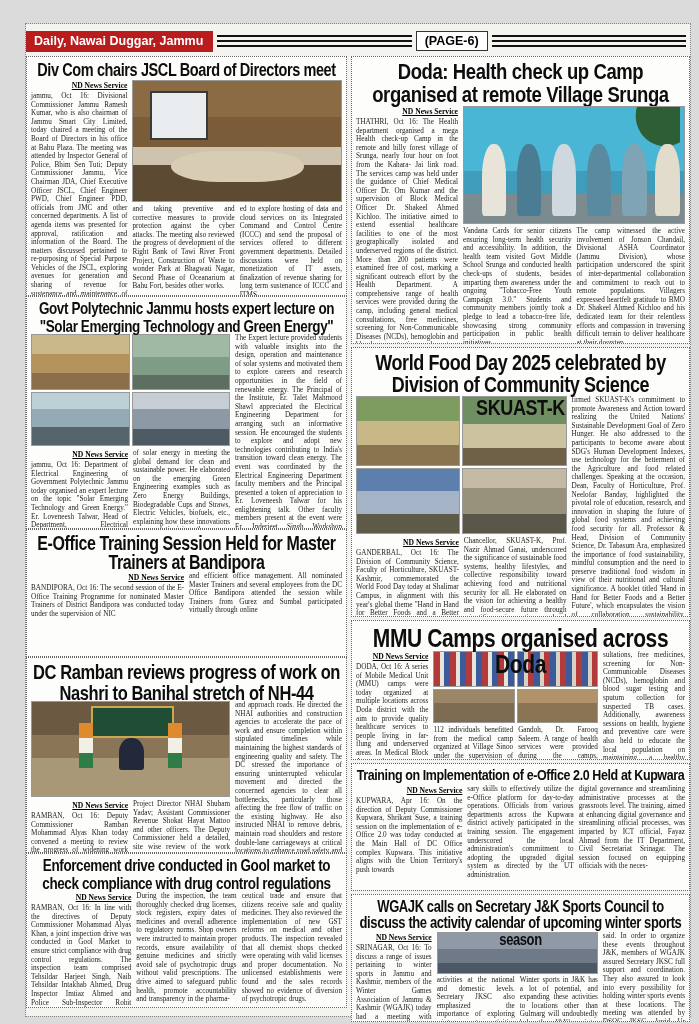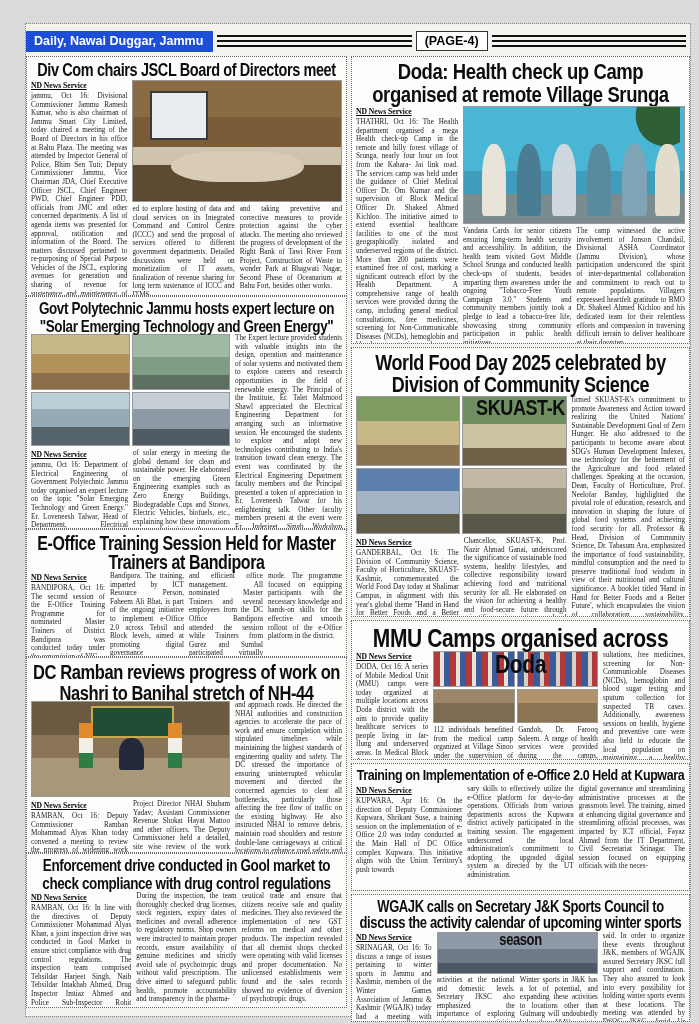--- a/index.html
+++ b/index.html
@@ -1,31 +1,31 @@
 <!DOCTYPE html>
 <html><head>
 <meta charset="utf-8">
 <style>
   html,body{margin:0;padding:0;}
   body{background:#cfcfcf;font-family:"Liberation Serif",serif;}
   .page{position:relative;width:699px;height:1024px;background:#dbdbdb;overflow:hidden;}
   .sheet{position:absolute;left:26px;top:24px;width:664px;height:992px;background:#f4f3f0;outline:1px dotted #888;}
   
   .hdr{position:absolute;left:0;top:4px;width:664px;height:26px;display:flex;align-items:center;}
-  .hdr .masthead{background:#1d4ed8;color:#fff;font-family:"Liberation Sans",sans-serif;font-weight:700;font-size:12.5px;padding:3px 10px 4px 8px;white-space:nowrap;}
+  .hdr .masthead{background:#b91c1c;color:#fff;font-family:"Liberation Sans",sans-serif;font-weight:700;font-size:12.5px;padding:3px 10px 4px 8px;white-space:nowrap;}
   .hdr .rule{flex:1;height:12px;background:repeating-linear-gradient(#111 0 2px,#f4f3f0 2px 5px);margin:0 4px;}
   .hdr .pagebox{background:#fff;border:1px solid #333;font-family:"Liberation Sans",sans-serif;font-weight:700;font-size:12.5px;padding:2px 8px;white-space:nowrap;}
   .hdr .datebox{background:#fff;border:1px solid #333;font-family:"Liberation Sans",sans-serif;font-weight:700;font-size:12px;padding:2px 8px;white-space:nowrap;}
   
   .colwrap{position:absolute;left:0;top:32px;width:664px;display:flex;gap:4px;}
   .lcol{width:321px;display:flex;flex-direction:column;gap:0;}
   .rcol{width:339px;display:flex;flex-direction:column;gap:3px;}
   .art{background:#fdfdfb;border:1px dotted #666;padding:2px 4px;overflow:hidden;box-sizing:border-box;position:relative;}
   .hl{font-family:"Liberation Sans",sans-serif;font-weight:800;color:#0d0d0d;text-align:center;line-height:1.02;letter-spacing:-0.4px;transform:scaleY(1.22);transform-origin:center top;margin:2px 0 3px 0;}
-  .byline{font-weight:700;text-decoration:underline;text-align:left;font-size:7.6px;margin:1px 0 2px 0;}
+  .byline{font-weight:700;text-decoration:underline;text-align:right;font-size:7.6px;margin:1px 0 2px 0;}
   .row{display:flex;gap:5px;}
   .p{font-size:7.2px;line-height:8.6px;text-align:justify;color:#1c1c1c;margin:0;word-spacing:0.2px;}
   .col{flex:1;min-width:0;}
   .photo{border:1px solid #999;box-sizing:border-box;}
   .pgrid{display:grid;grid-template-columns:1fr 1fr;gap:2px;}
   
   .ph-jscl{background:linear-gradient(180deg,#8a6b44 0 30%,#7a5c38 30% 55%,#cfc3ae 55% 70%,#5d4a33 70% 100%);position:relative;}
   .ph-jscl .screen{position:absolute;left:8%;top:8%;width:26%;height:38%;background:#e9edf0;border:2px solid #3a3a3a;}
   .ph-jscl .table{position:absolute;left:18%;top:58%;width:64%;height:26%;background:#d8cdb4;border-radius:40%/55%;}
   .ph-doda{background:linear-gradient(180deg,#49b6d6 0 55%,#3f9cba 55% 75%,#7c8b90 75% 100%);position:relative;}
@@ -51,43 +51,43 @@
 </style>
 </head>
 <body>
 
 <div class="page">
   <div class="sheet">
 
     <div class="hdr">
       <div class="masthead">Daily, Nawai Duggar, Jammu</div>
       <div class="rule"></div>
-      <div class="pagebox">(PAGE-4)</div>
+      <div class="pagebox">(PAGE-6)</div>
       <div class="rule"></div>
     </div>
 
     <div class="colwrap">
 
       <div class="lcol">
 
         <div class="art" style="height:240px">
           <div class="hl" style="font-size:14.5px;height:16px">Div Com chairs JSCL Board of Directors meet</div>
           <div class="row">
             <div class="col" style="flex:0 0 31%">
               <div class="byline">ND News Service</div>
               <p class="p">jammu, Oct 16: Divisional Commissioner Jammu Ramesh Kumar, who is also chairman of Jammu Smart City Limited, today chaired a meeting of the Board of Directors in his office at Bahu Plaza. The meeting was attended by Inspector General of Police, Bhim Sen Tuti; Deputy Commissioner Jammu, Vice Chairman JDA, Chief Executive Officer JSCL, Chief Engineer PWD, Chief Engineer PDD, officials from JMC and other concerned departments. A list of agenda items was presented for approval, ratification and information of the Board. The matters discussed pertained to re-purposing of Special Purpose Vehicles of the JSCL, exploring avenues for generation and sharing of revenue for sustenance and maintenance of different projects completed under the smart city mission. The Divisional Commissioner directed the CEO Smart City limit-</p>
             </div>
             <div class="col">
               <div class="photo ph-jscl" style="width:100%;height:122px">
                 <div class="screen"></div>
                 <div class="table"></div>
               </div>
               <div class="row" style="margin-top:3px">
+                <p class="p col">and taking preventive and corrective measures to provide protection against the cyber attacks. The meeting also reviewed the progress of development of the Right Bank of Tawi River Front Project, Construction of Waste to wonder Park at Bhagwati Nagar, Second Phase of Oceanarium at Bahu Fort, besides other works.</p>
                 <p class="p col">ed to explore hosting of data and cloud services on its Integrated Command and Control Centre (ICCC) and send the proposal of services offered to different government departments. Detailed discussions were held on monetization of IT assets, finalization of revenue sharing for long term sustenance of ICCC and ITMS</p>
-                <p class="p col">and taking preventive and corrective measures to provide protection against the cyber attacks. The meeting also reviewed the progress of development of the Right Bank of Tawi River Front Project, Construction of Waste to wonder Park at Bhagwati Nagar, Second Phase of Oceanarium at Bahu Fort, besides other works.</p>
               </div>
             </div>
           </div>
         </div>
 
         <div class="art" style="height:233px">
           <div class="hl" style="font-size:13.5px;height:30px">Govt Polytechnic Jammu hosts expert lecture on "Solar Emerging Technology and Green Energy"</div>
           <div class="row">
             <div class="col" style="flex:0 0 64%">
               <div class="pgrid">
@@ -108,23 +108,21 @@
           </div>
         </div>
 
         <div class="art" style="height:128px">
           <div class="hl" style="font-size:16px;height:35px">E-Office Training Session Held for Master Trainers at Bandipora</div>
           <div class="row">
             <div class="col">
               <div class="byline">ND News Service</div>
               <p class="p">BANDIPORA, Oct 16: The second session of the E-Office Training Programme for nominated Master Trainers of District Bandipora was conducted today under the supervision of NIC</p>
             </div>
-            <p class="p col">Bandipora. The training, imparted by ICT Resource Person, Faheem Ali Bhat, is part of the ongoing initiative to implement e-Office 2.0 across Tehsil and Block levels, aimed at promoting digital governance</p>
             <p class="p col">and efficient office management. All nominated Master Trainers and several employees from the DC Office Bandipora attended the session while Trainers from Gurez and Sumbal participated virtually through online</p>
-            <p class="p col">mode. The programme focused on equipping participants with the necessary knowledge and hands-on skills for the effective and smooth rollout of the e-Office platform in the district.</p>
           </div>
         </div>
 
         <div class="art" style="height:196px">
           <div class="hl" style="font-size:16.5px;height:36px">DC Ramban reviews progress of work on Nashri to Banihal stretch of NH-44</div>
           <div class="row">
             <div class="col" style="flex:0 0 64%">
               <div class="photo ph-ramban" style="width:100%;height:96px">
                 <div class="board"></div>
                 <div class="flag" style="left:24%"></div>

